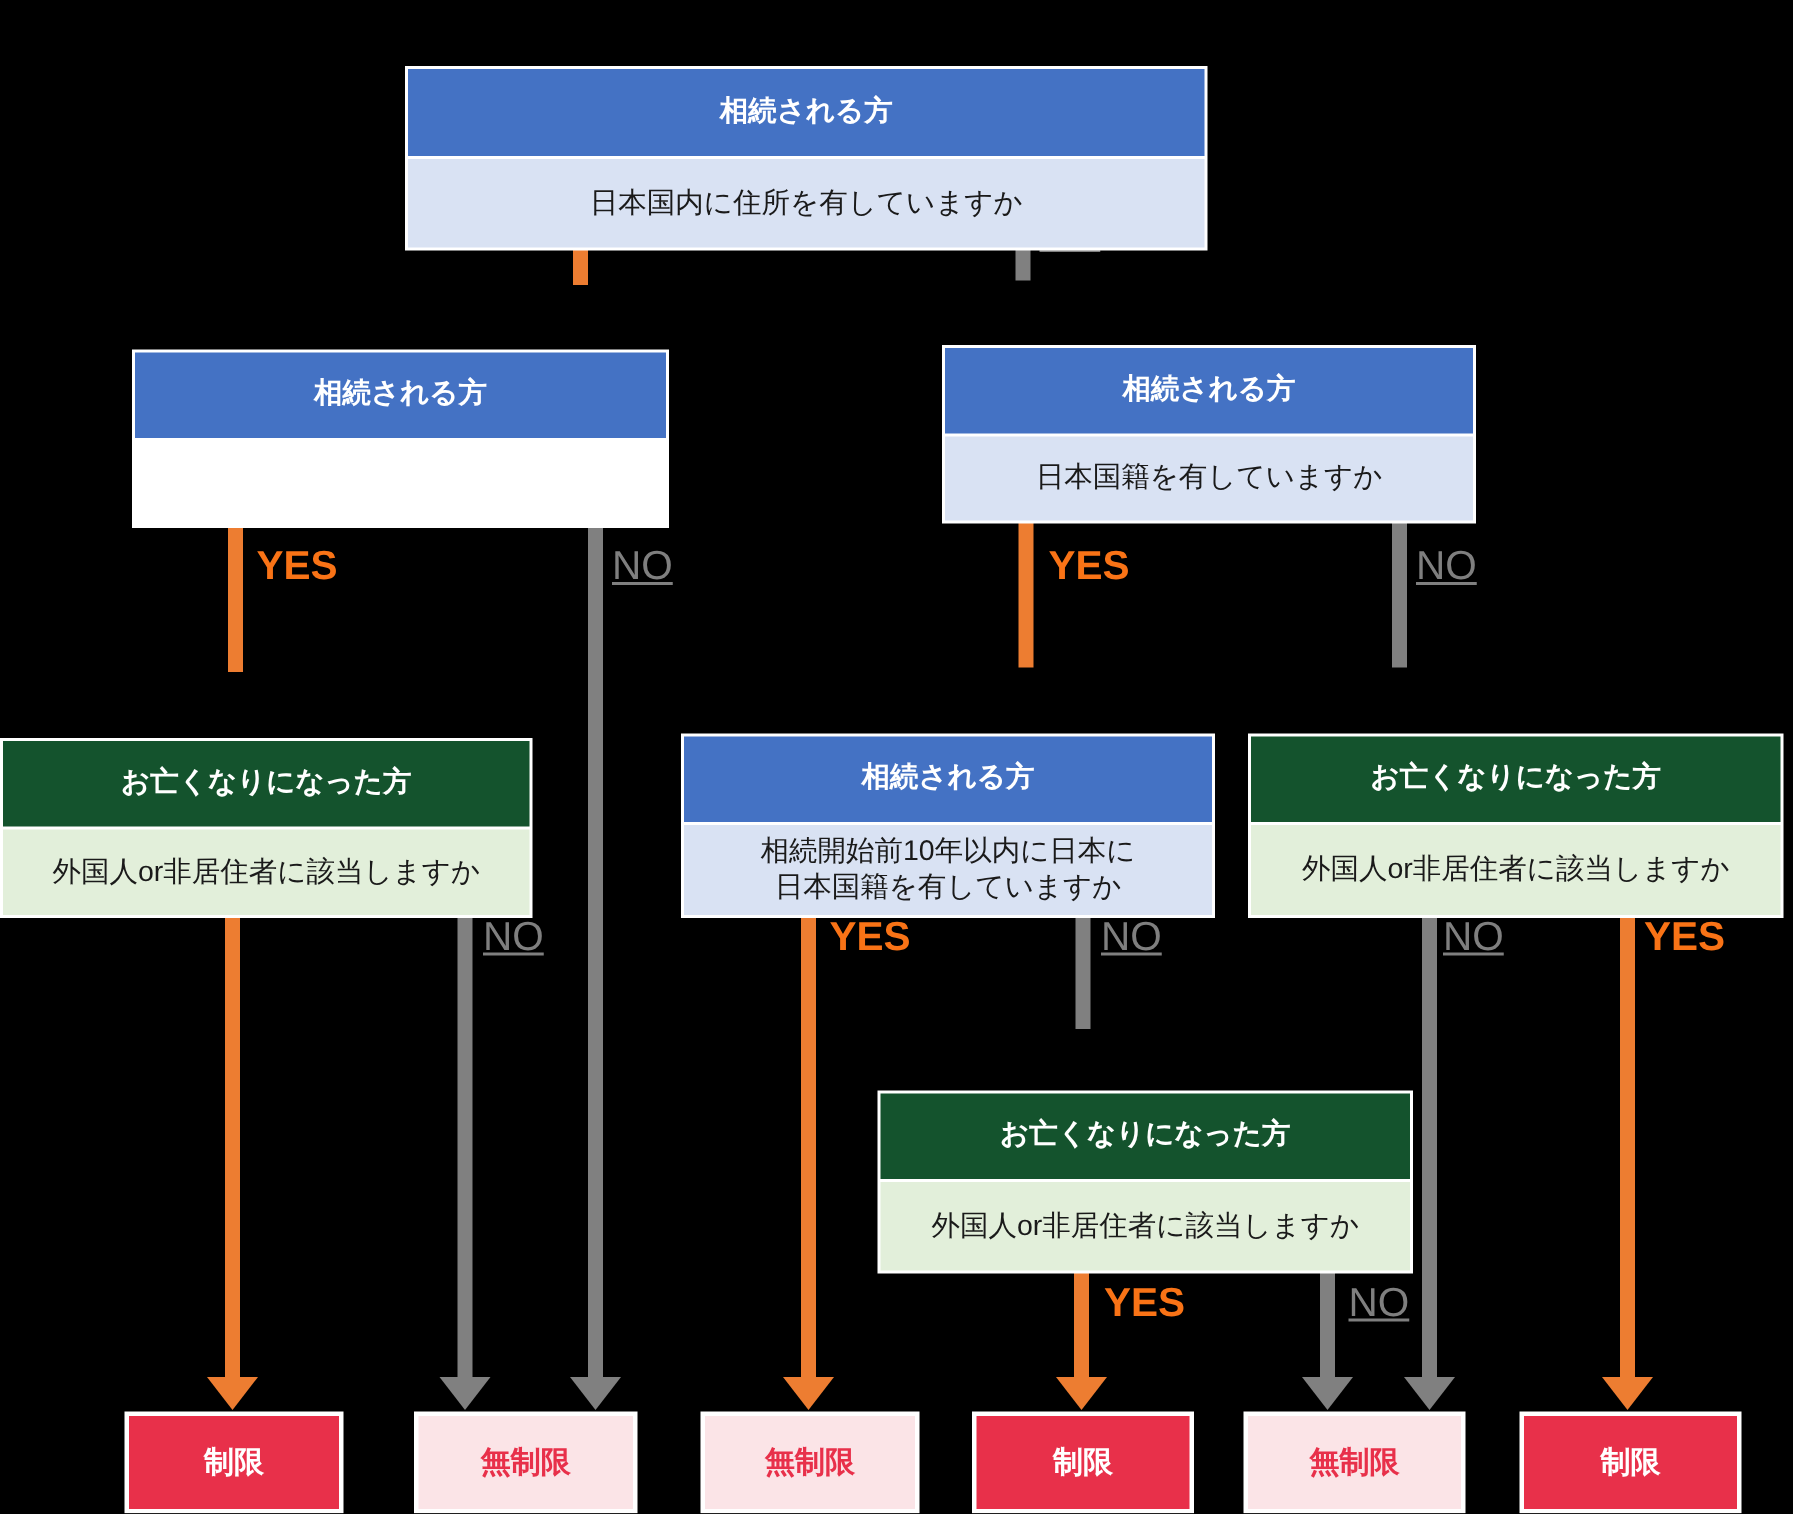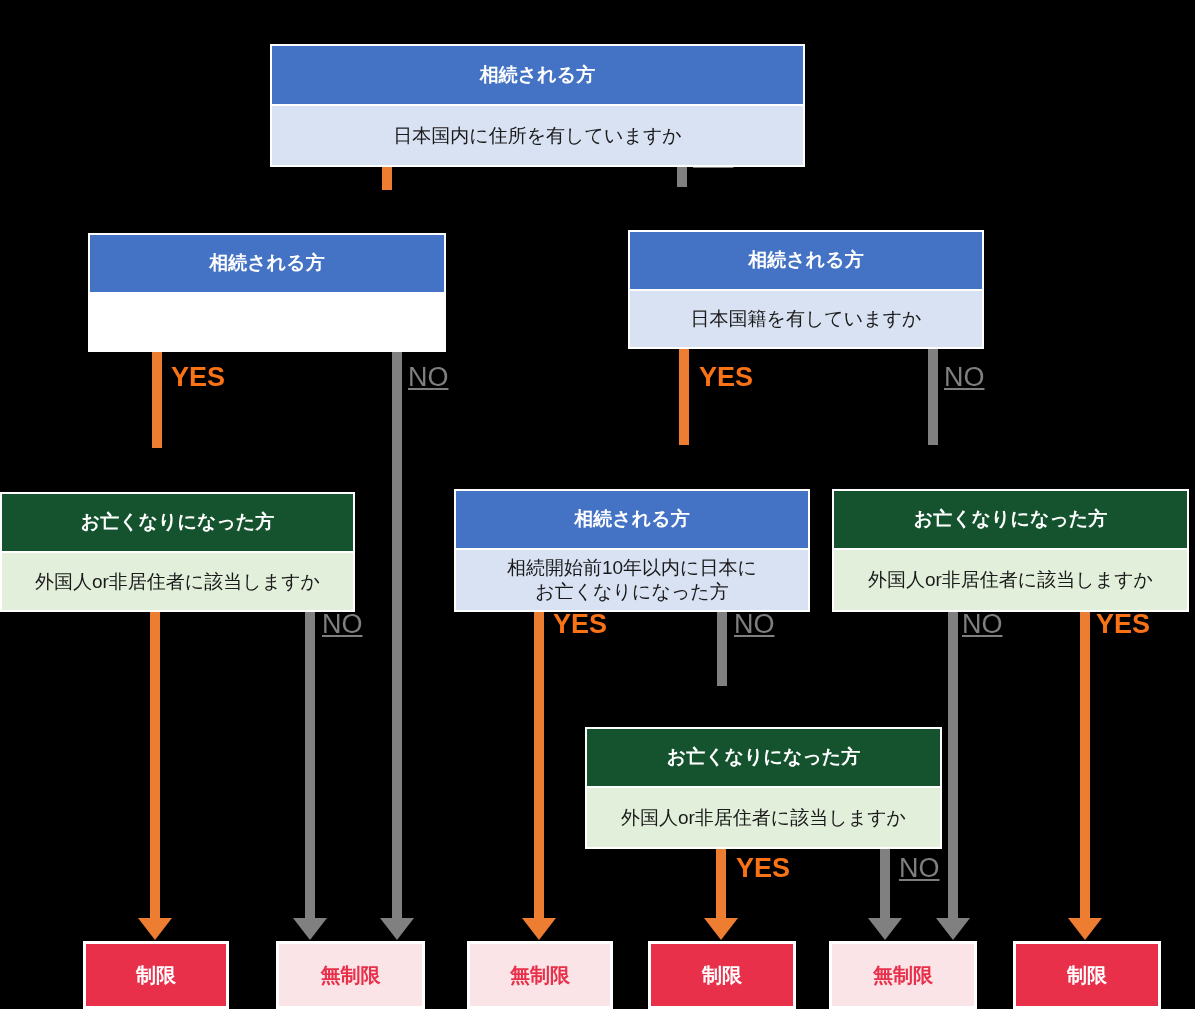--- a/index.html
+++ b/index.html
@@ -206,21 +206,21 @@
   </div>
 
   <div class="node green" style="left:0px; top:448px; width:355px; height:120px;">
     <div class="hdr" style="height:57px;">お亡くなりになった方</div>
     <div class="bdy" style="height:57px; margin-top:2px;">外国人or非居住者に該当しますか</div>
   </div>
 
   <div class="node blue" style="left:454px; top:445px; width:356px; height:123px;">
     <div class="hdr" style="height:57px;">相続される方</div>
     <div class="bdy" style="height:60px; margin-top:2px; white-space:pre-line;">相続開始前10年以内に日本に
-お亡くなりになった方</div>
+日本国籍を有していますか</div>
   </div>
 
   <div class="node green" style="left:832px; top:445px; width:357px; height:123px;">
     <div class="hdr" style="height:57px;">お亡くなりになった方</div>
     <div class="bdy" style="height:60px; margin-top:2px;">外国人or非居住者に該当しますか</div>
   </div>
 
   <div class="node green" style="left:585px; top:683px; width:357px; height:122px;">
     <div class="hdr" style="height:57px;">お亡くなりになった方</div>
     <div class="bdy" style="height:59px; margin-top:2px;">外国人or非居住者に該当しますか</div>

